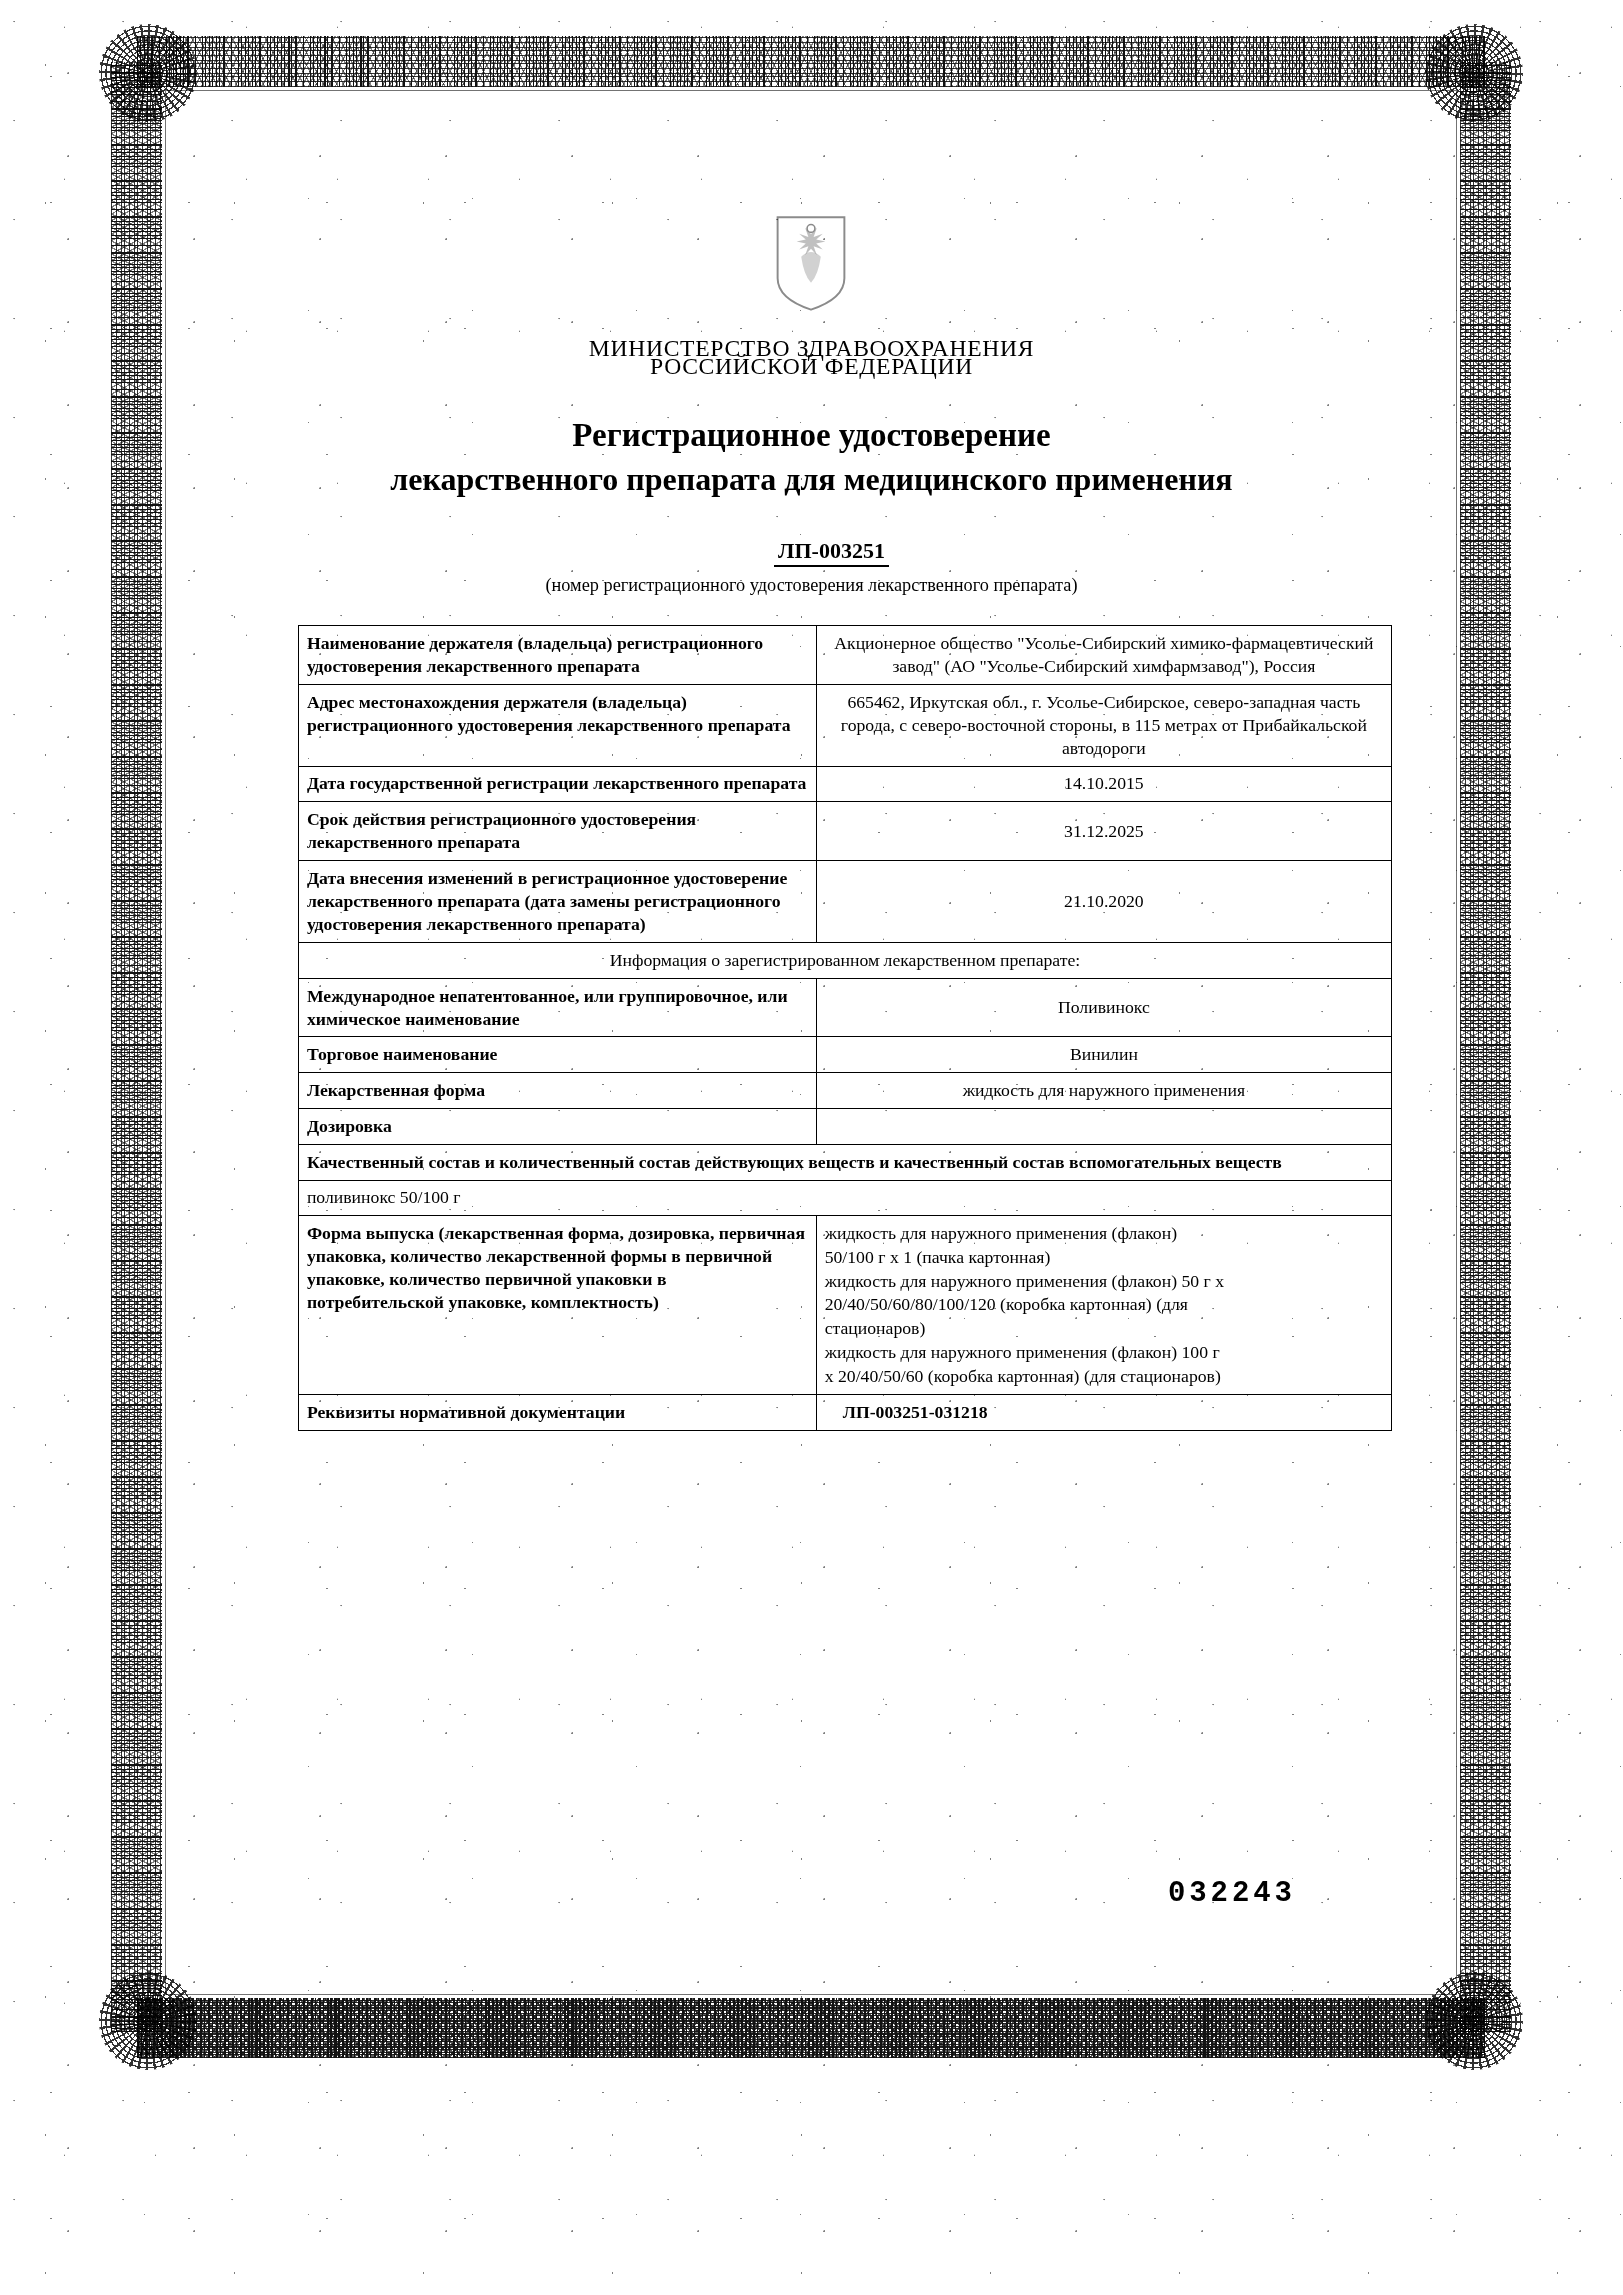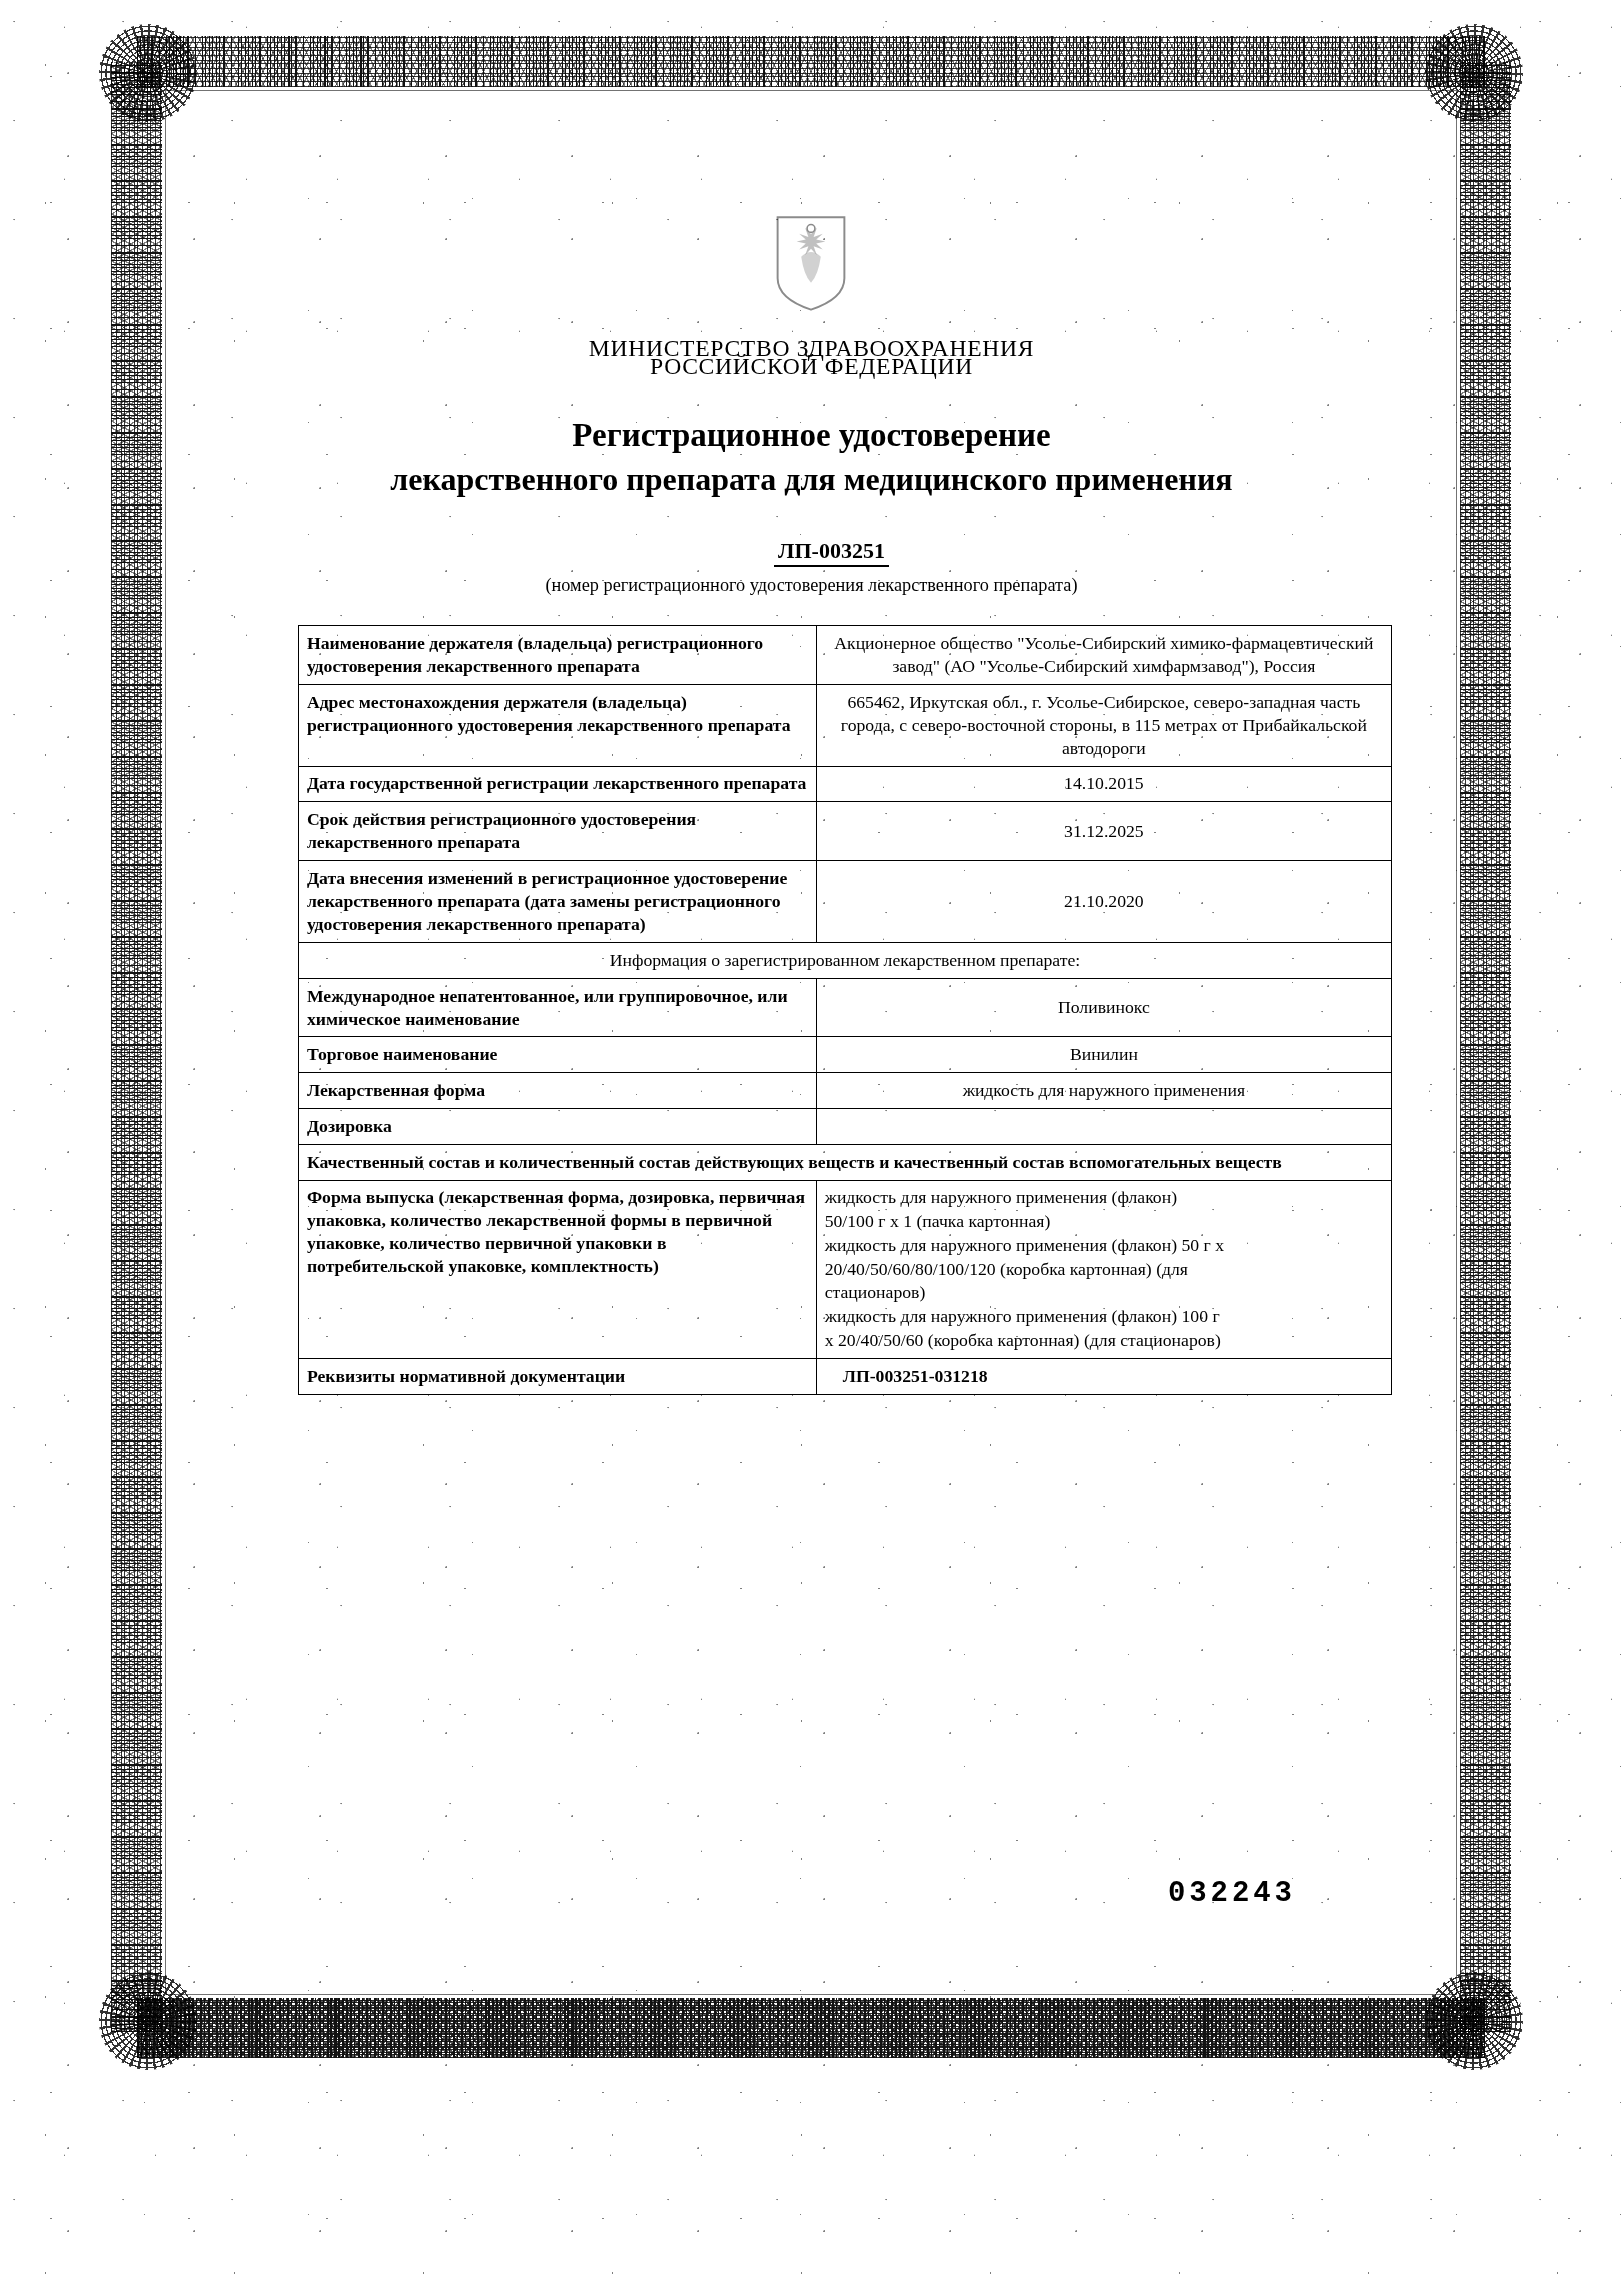--- a/index.html
+++ b/index.html
@@ -320,20 +320,23 @@
           <td class="col-value">жидкость для наружного применения</td>
         </tr>
         <tr>
           <td class="col-label">Дозировка</td>
           <td class="col-value"></td>
         </tr>
 
         <tr>
           <td class="full-span-left" colspan="2">Качественный состав и количественный состав действующих веществ и качественный состав вспомогательных веществ</td>
         </tr>
+        <tr>
+          <td class="full-span-left" colspan="2" style="font-weight:normal">поливинокс 50/100 г</td>
+        </tr>
 
         <tr>
           <td class="col-label">Форма выпуска (лекарственная форма, дозировка, первичная упаковка, количество лекарственной формы в первичной упаковке, количество первичной упаковки в потребительской упаковке, комплектность)</td>
           <td class="form-value">
             <div>жидкость для наружного применения (флакон)</div>
             <div>50/100 г х 1 (пачка картонная)</div>
             <div>жидкость для наружного применения (флакон) 50 г х</div>
             <div>20/40/50/60/80/100/120 (коробка картонная) (для</div>
             <div>стационаров)</div>
             <div>жидкость для наружного применения (флакон) 100 г</div>

